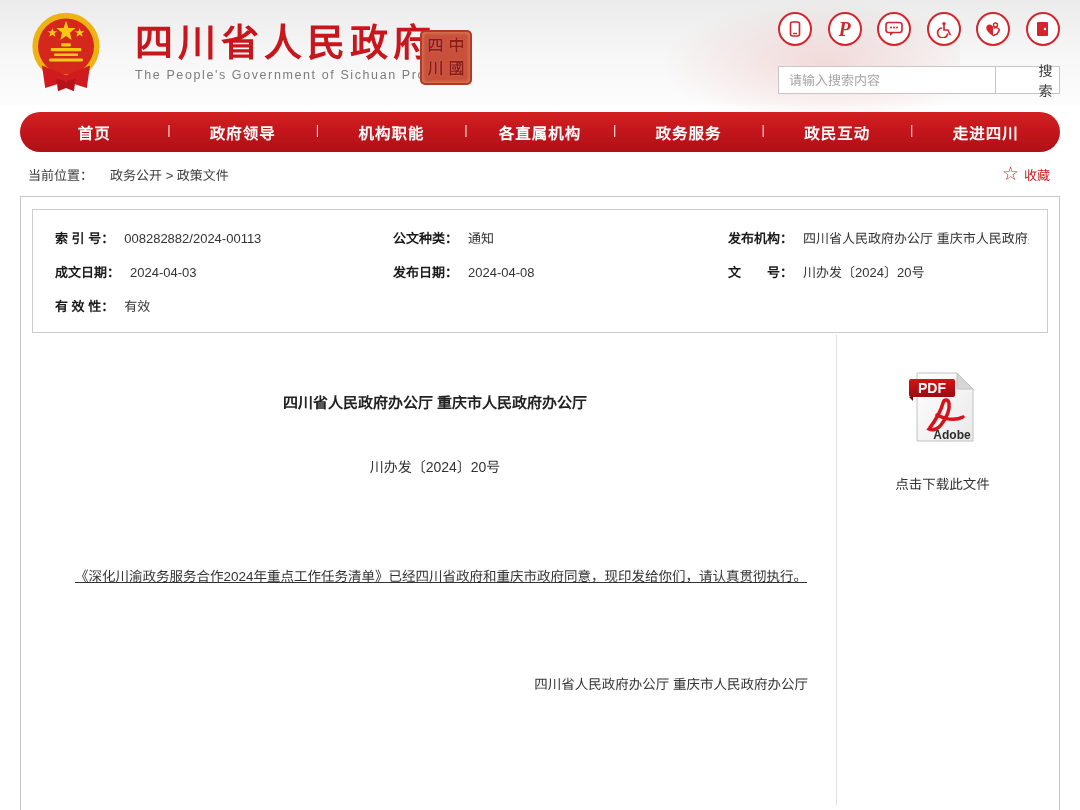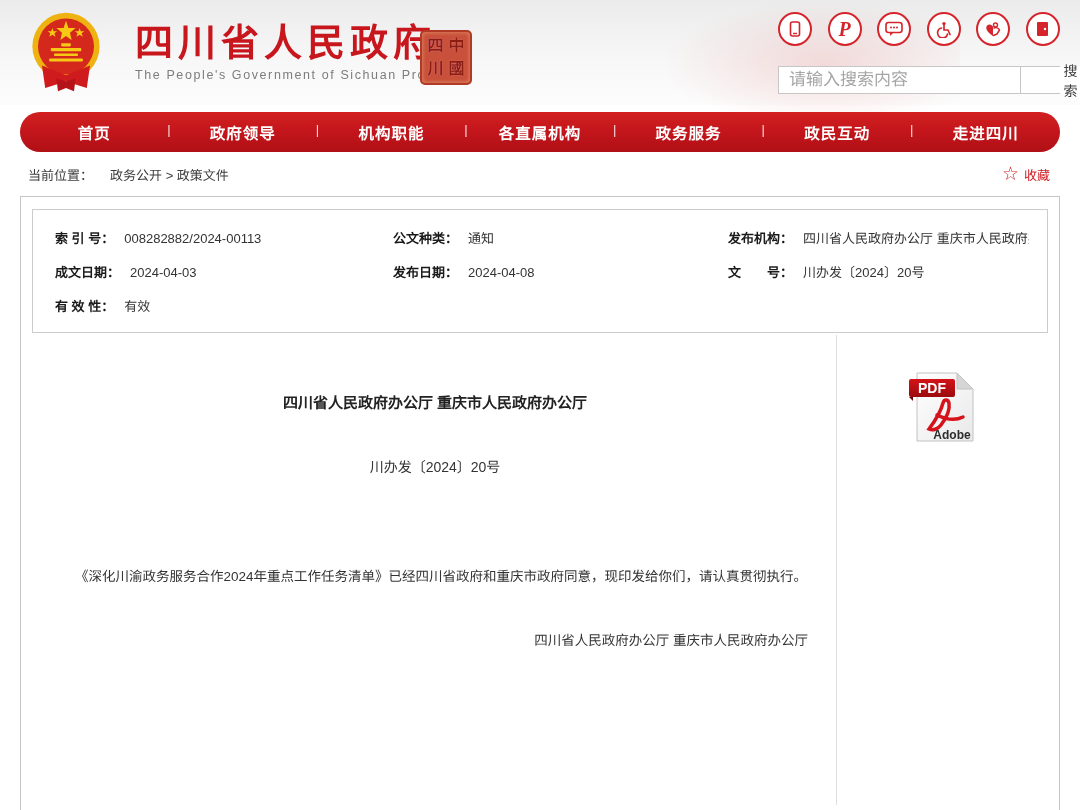--- a/index.html
+++ b/index.html
@@ -19,21 +19,21 @@
     padding:3px;align-items:center;justify-items:center;box-shadow:inset 0 0 4px rgba(255,220,160,.5);}
   .seal span{color:#8d1d0e;font-weight:bold;font-size:16px;line-height:1;text-shadow:0 0 1px #e9b;}
 
   .hdr-right{position:absolute;right:20px;top:12px;width:282px;}
   .icon-row{display:flex;justify-content:space-between;}
   .circle-icon{width:34px;height:34px;border:2px solid #d5242b;border-radius:50%;background:#fff;
     display:flex;align-items:center;justify-content:center;color:#d5242b;cursor:pointer;}
   .circle-icon svg{display:block;}
   .p-glyph{font-size:20px;font-weight:bold;font-style:italic;color:#d5242b;font-family:"Liberation Serif","DejaVu Serif",serif;}
   .search-row{margin-top:20px;display:flex;height:28px;border:1px solid #c6c6c6;background:#fff;}
-  .search-row input{flex:1;border:none;outline:none;padding:12px 10px;font-size:17px;color:#555;
+  .search-row input{flex:1;border:none;outline:none;padding:12px 10px;font-size:13px;color:#555;
     font-family:"Liberation Sans","DejaVu Sans",sans-serif;}
   .search-row input::placeholder{color:#a5a5a5;}
   .search-btn{width:64px;border:none;border-left:1px solid #c6c6c6;background:#fff;display:flex;
     align-items:center;justify-content:center;gap:4px;font-size:14px;color:#3d3d3d;cursor:pointer;
     font-family:"Liberation Sans","DejaVu Sans",sans-serif;letter-spacing:2px;padding-left:40px;}
 
   
   .nav{margin:7px 20px 0;height:40px;background:linear-gradient(180deg,#d2201f 0%,#c4161c 45%,#b01016 100%);
     border-radius:20px;display:flex;align-items:center;list-style:none;padding:0;}
   .nav li{flex:1;text-align:center;position:relative;}
@@ -53,21 +53,21 @@
     display:grid;grid-template-columns:338px 335px 1fr;font-size:13px;color:#333;}
   .meta-cell{line-height:34px;white-space:nowrap;overflow:hidden;}
   .meta-cell b{color:#1a1a1a;margin-right:10px;}
 
   .content-row{display:flex;margin:2px 11px 0;min-height:470px;}
   .doc{flex:1;padding:56px 14px 0 16px;font-size:13.5px;color:#333;}
   .doc-title{text-align:center;font-weight:bold;font-size:15px;color:#222;margin:0 0 44px;}
   .doc-title2{text-align:center;font-weight:bold;font-size:15px;color:#222;margin:0 0 42px;}
   .doc-num{text-align:center;font-size:14px;color:#333;margin:0 0 90px;}
   .para{margin:0 0 42px;line-height:1.7;}
-  .para.indent{text-indent:2em;margin-bottom:40px;}
+  .para.indent{text-indent:2em;margin-bottom:84px;text-decoration:underline;}
   .signature{text-align:right;padding-right:14px;font-size:13.5px;color:#333;}
 
   .pdf-panel{width:212px;border-left:1px solid #dedede;text-align:center;padding-top:32px;}
   .pdf-link{display:inline-block;cursor:pointer;}
   .download-text{margin-top:22px;font-size:13.5px;color:#333;}
 </style>
 </head>
 <body>
 
 <div class="header">
@@ -226,16 +226,17 @@
           <path d="M12 6 h40 l16 16 v52 h-56 z" fill="url(#pg)" stroke="#c2c2c2" stroke-width="1"></path>
           <path d="M52 6 l16 16 h-16 z" fill="#d6d6d6" stroke="#c2c2c2" stroke-width="1"></path>
           <rect x="4" y="12" width="46" height="18" rx="2" fill="url(#bg)"></rect>
           <path d="M4 30 l4 4 v-4 z" fill="#6e0709"></path>
           <text x="27" y="26" text-anchor="middle" font-size="14" font-weight="bold" fill="#ffffff" font-family="Liberation Sans, DejaVu Sans, sans-serif">PDF</text>
           <path d="M24 62 C30 54 36 44 38 36 C39 32 43 32 44 36 C45 42 42 50 36 58 C33 62 28 64 24 62 Z" fill="none" stroke="#d6121b" stroke-width="3.5" stroke-linecap="round"></path>
           <path d="M32 48 C40 52 50 54 58 50" fill="none" stroke="#d6121b" stroke-width="3.5" stroke-linecap="round"></path>
           <text x="47" y="72" text-anchor="middle" font-size="12" font-weight="bold" fill="#2d2d2d" font-family="Liberation Sans, DejaVu Sans, sans-serif">Adobe</text>
         </svg>
       </span>
+      <div class="download-text">点击下载此文件</div>
     </div>
 
   </div>
 </div>
 
 </body></html>

